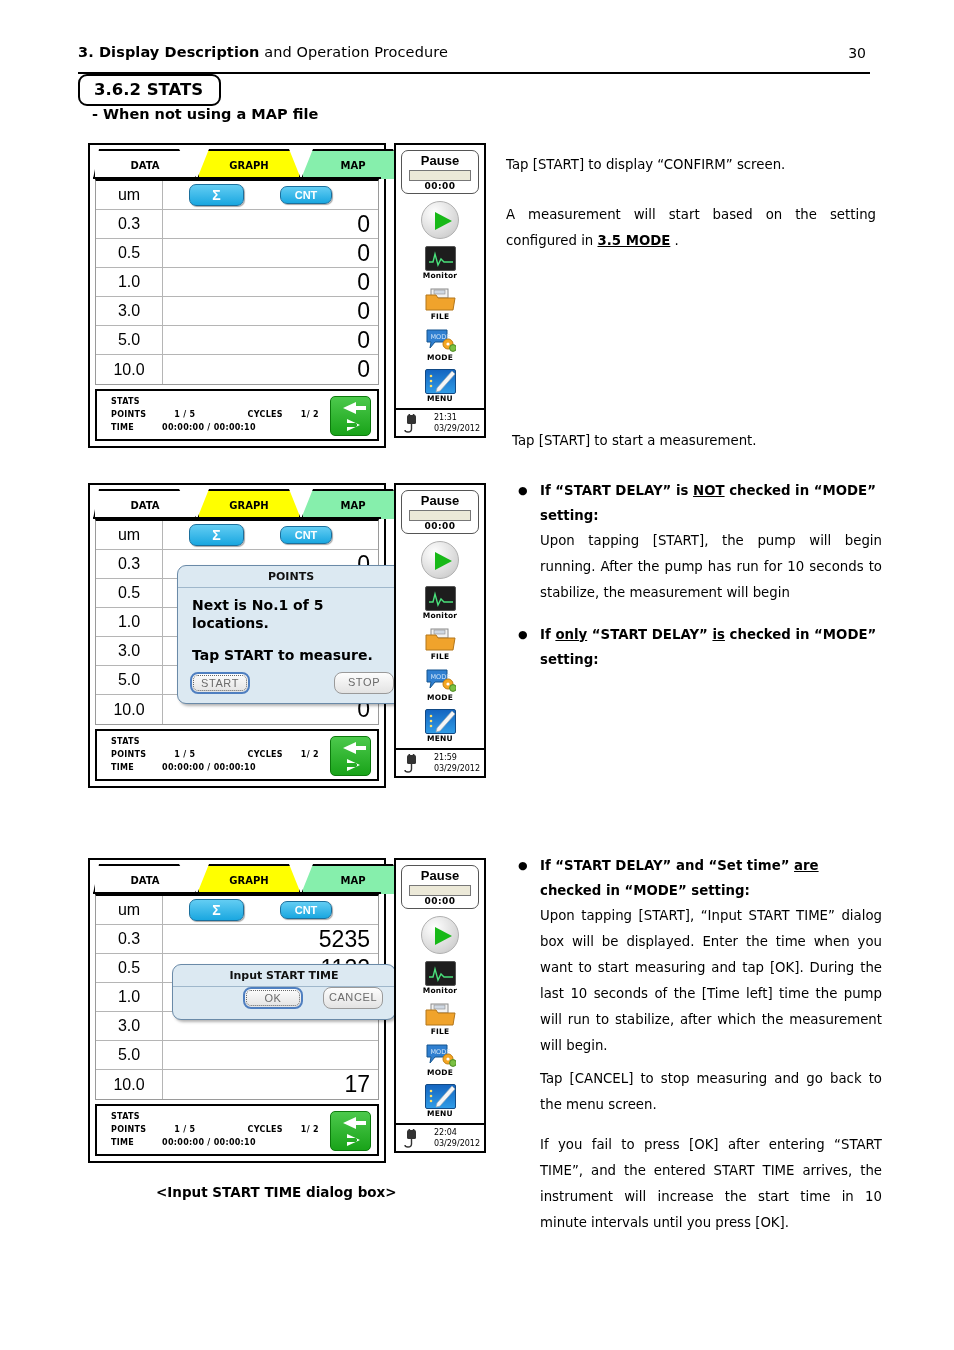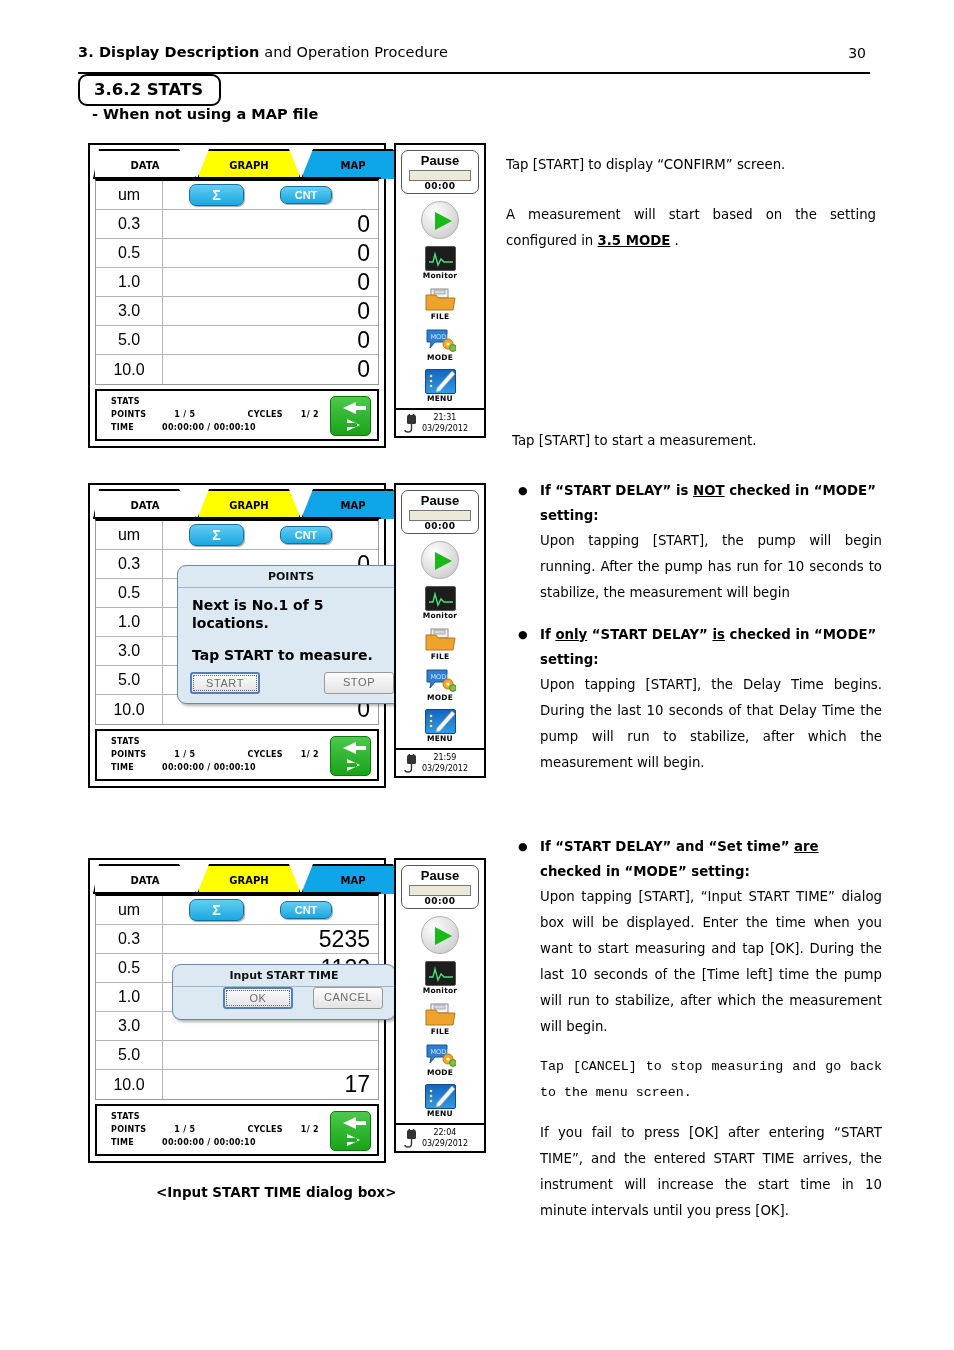--- a/index.html
+++ b/index.html
@@ -49,21 +49,21 @@
     position:absolute; top:0; height:30px;
     border:2px solid #000; border-bottom:none;
     font-weight:bold; font-size:10px; color:#000;
     display:flex; align-items:center; justify-content:center;
     border-radius:3px 3px 0 0;
   }
   .tab.data { left:0;   width:104px; background:#ffffff;
               clip-path: polygon(6px 0, 86px 0, 100% 100%, 0 100%); }
   .tab.graph{ left:104px;width:104px; background:#ffff00;
               clip-path: polygon(12px 0, 92px 0, 100% 100%, 0 100%); }
-  .tab.map  { left:208px;width:104px; background:#0ea5e9;
+  .tab.map  { left:208px;width:104px; background:#86efac;
               clip-path: polygon(12px 0, 92px 0, 100% 100%, 0 100%); }
   .tabs-line { position:absolute; left:0; bottom:0; width:100%; height:2px; background:#000; }
 
   
   .dtable {
     margin:0 5px; border:1px solid #9a9a9a; border-top:2px solid #000;
     background:#fff; position:relative;
   }
   .drow { display:flex; height:29px; border-bottom:1px solid #b5b5b5; }
   .drow:last-child { border-bottom:none; }
@@ -131,37 +131,37 @@
   .icobox { width:31px; height:25px; margin:0 auto; position:relative; }
   .ico-monitor { background:#1d1d1d; border:1px solid #555; border-radius:2px; }
   .ico-monitor svg { position:absolute; left:2px; top:3px; }
   .ico-folder { position:relative; }
   .ico-mode { position:relative; }
   .ico-menu { background: linear-gradient(#1565c0,#2f9be6); border:1px solid #114a86; border-radius:2px; position:relative;}
   .statusbar {
     margin-top:5px; border-top:2px solid #000; height:28px; position:relative;
   }
   .plugico { position:absolute; left:7px; top:4px; }
-  .clock { position:absolute; right:16px; top:2px; text-align:center;
+  .clock { position:absolute; right:4px; top:2px; text-align:left;
            font-size:8px; font-family:"DejaVu Sans",sans-serif; line-height:11px; }
 
   
   .dlg {
     position:absolute; border:1px solid #6a8aa8; border-radius:9px;
     background:#dce9f2; box-shadow:2px 2px 3px rgba(0,0,0,.3);
     font-family:"DejaVu Sans", sans-serif;
   }
   .dlg-title { text-align:center; font-weight:bold; font-size:11px; padding:4px 0 4px 0;
                border-bottom:1px solid #9fb7cb; color:#111; }
   .dlg-body { padding:8px 12px 8px 14px; }
   .dlg-line { font-weight:bold; font-size:14px; line-height:18px; color:#000; }
   .dlg-btnrow { display:flex; justify-content:space-between; padding:0 10px 9px 12px; }
   .dbtn {
     font-size:11px; color:#6b6b6b; background:linear-gradient(#fdfdfd,#e3e3e3);
-    border:1px solid #9a9a9a; border-radius:3px; padding:3px 0; width:70px; text-align:center;
+    border:1px solid #9a9a9a; border-radius:8px; padding:3px 0; width:60px; text-align:center;
     font-family:"Liberation Sans", sans-serif; letter-spacing:.6px;
   }
   .dbtn.focus { border:2px solid #4f7fc0; outline:1px dotted #666; outline-offset:-4px; }
 
   .dlg-field { display:flex; align-items:center; gap:8px; margin-bottom:8px; }
   .flabel { font-size:10.5px; color:#6d6d6d; font-family:"Liberation Sans",sans-serif; letter-spacing:.2px;}
   .finput { background:#fff; border:1px solid #4a4a4a; border-right-color:#bbb; border-bottom-color:#bbb;
             width:86px; font-size:10.5px; padding:2px 3px; color:#333;
             font-family:"Liberation Sans",sans-serif; }
   .ftime { font-size:10.5px; color:#6d6d6d; font-family:"Liberation Sans",sans-serif;}
@@ -481,21 +481,20 @@
     <div class="bullet-item">
       <div class="bhead">
         <span>If “START DELAY” is </span><u>NOT</u><span> checked in “MODE” setting:</span>
       </div>
       <div class="p">Upon tapping [START], the pump will begin running. After the pump has run for 10 seconds to stabilize, the measurement will begin</div>
     </div>
     <div class="bullet-item" style="margin-top:16px;">
       <div class="bhead">
         <span>If </span><u>only</u><span> “START DELAY” </span><u>is</u><span> checked in “MODE” setting:</span>
       </div>
-      <div class="p">Upon tapping [START], the Delay Time begins. During the last 10 seconds of that Delay Time the pump will run to stabilize, after which the measurement will begin.</div>
     </div>
   </div>
 
   <div class="device" style="left:88px; top:858px;">
     <div class="screen">
       <div class="tabs">
         <div class="tab data">DATA</div>
         <div class="tab graph">GRAPH</div>
         <div class="tab map">MAP</div>
         <div class="tabs-line"></div>
@@ -624,24 +623,24 @@
         <div class="clock">
           <div>22:04</div>
           <div>03/29/2012</div>
         </div>
       </div>
     </div>
   </div>
 
   <div class="caption" style="left:156px; top:1184px;">&lt;Input START TIME dialog box&gt;</div>
 
-  <div class="rtext" style="left:512px; top:834px;">
+  <div class="rtext" style="left:512px; top:853px;">
     <div class="bullet-item">
       <div class="bhead">
         <span>If “START DELAY” and “Set time” </span><u>are</u><span> checked in “MODE” setting:</span>
       </div>
       <div class="p">Upon tapping [START], “Input START TIME” dialog box will be displayed. Enter the time when you want to start measuring and tap [OK]. During the last 10 seconds of the [Time left] time the pump will run to stabilize, after which the measurement will begin.</div>
     </div>
-    <div class="p" style="margin-top:14px; margin-left:28px; width:342px;font-family:Liberation Mono, monospace;">Tap [CANCEL] to stop measuring and go back to the menu screen.</div>
+    <div class="p" style="margin-top:7px; margin-left:28px; width:342px;">Tap [CANCEL] to stop measuring and go back to the menu screen.</div>
     <div class="p" style="margin-top:14px; margin-left:28px; width:342px;">If you fail to press [OK] after entering “START TIME”, and the entered START TIME arrives, the instrument will increase the start time in 10 minute intervals until you press [OK].</div>
   </div>
 
 </div>
 
 </body></html>

